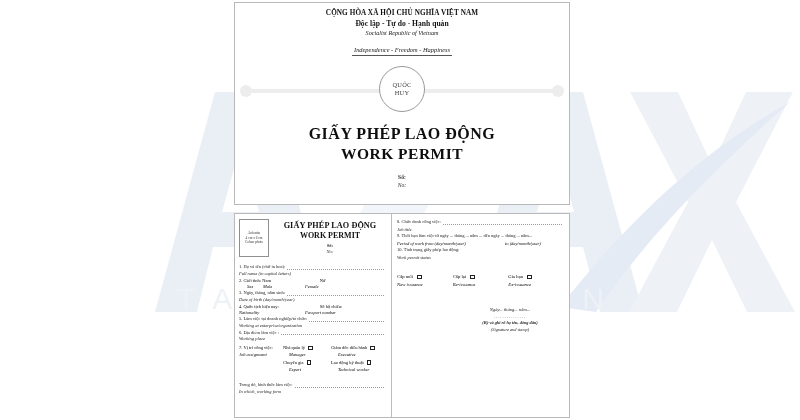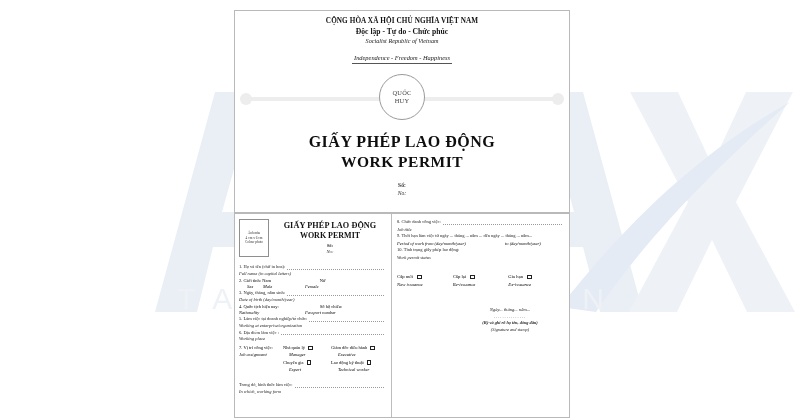--- a/index.html
+++ b/index.html
@@ -42,21 +42,21 @@
   .sheet {
     position: absolute;
     background: #ffffff;
     border: 1px solid #b9b9b9;
     z-index: 2;
   }
 
   
   #page-upper {
     left: 234px;
-    top: 10px;
+    top: 2px;
     width: 336px;
     height: 203px;
     padding: 6px 10px 0 10px;
   }
 
   .natl-header { text-align: center; line-height: 1.25; }
   .nh-l1 {
     font-size: 7.2px; font-weight: bold; letter-spacing: .1px;
     color: #111;
   }
@@ -260,21 +260,21 @@
 
     <path d="M560 245 C615 175 690 95 790 40 C700 120 640 185 596 250 Z" fill="#e4ebf4"></path>
   </svg>
   <div id="wm-word">TAX SOLUTION</div>
 </div>
 
 <div class="sheet" id="page-upper">
 
   <div class="natl-header">
     <div class="nh-l1">CỘNG HÒA XÃ HỘI CHỦ NGHĨA VIỆT NAM</div>
-    <div class="nh-l2">Độc lập - Tự do - Chức phúc</div>
+    <div class="nh-l2">Độc lập - Tự do - Hạnh quản</div>
     <div class="nh-l3">Socialist Republic of Vietnam</div>
     <div><span class="nh-l4">Independence - Freedom - Happiness</span></div>
   </div>
 
   <div class="emblem-row">
     <div class="emblem-rule"></div>
     <div class="emblem-circle">
       <span>QUỐC</span>
       <span>HUY</span>
     </div>

